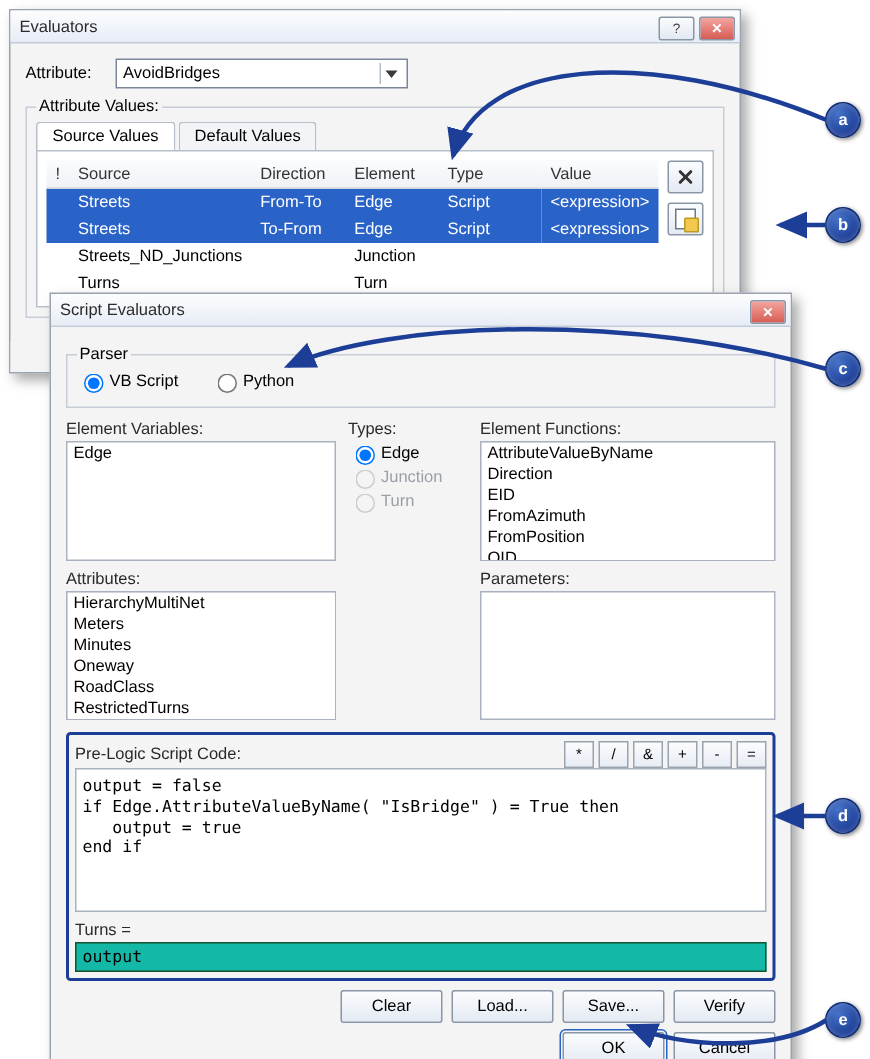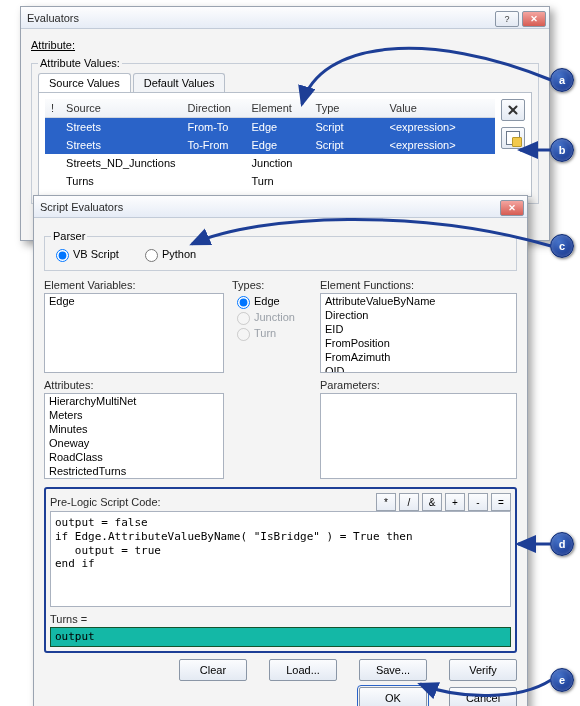--- a/index.html
+++ b/index.html
@@ -5,21 +5,21 @@
   * { box-sizing: border-box; font-family: "Segoe UI", Tahoma, sans-serif; font-size: 11px; }
   body { margin: 0; background: #fff; width: 580px; height: 706px; position: relative; }
   .dialog { position: absolute; border: 1px solid #9aa3b0; background: #f4f4f4; box-shadow: 4px 4px 8px rgba(0,0,0,.35); }
   .titlebar { display: flex; align-items: center; background: linear-gradient(#fdfdfe,#e6ecf6); border-bottom: 1px solid #c2cbd8; height: 22px; }
   .titlebar .title { flex: 1; padding: 0 6px; color: #2a2a2a; }
   .titlebar .btns { display: flex; }
   .titlebar .btn { width: 24px; height: 16px; margin: 2px 3px 0 0; border: 1px solid #8a96a6; border-radius: 2px; background: linear-gradient(#fafbfd,#e3e9f3); display: flex; align-items: center; justify-content: center; font-size: 9px; color: #3a3a3a; }
   .titlebar .btn.close { background: linear-gradient(#f4a5a0,#d65c53); color: #fff; font-weight: bold; }
   .body { padding: 6px 10px 10px 10px; }
   .row { display: flex; align-items: center; margin: 4px 0; }
-  label.k { width: 60px; text-decoration: underline; }
+  label.k { width: 60px; }
   .combo { width: 195px; height: 20px; border: 1px solid #7a8698; background: #fff; display: flex; align-items: center; justify-content: space-between; padding: 0 4px; }
   .combo .drop { width: 14px; height: 14px; border-left: 1px solid #b4bdc9; display:flex; align-items:center; justify-content:center; }
   .chev { width:0;height:0;border-left:4px solid transparent;border-right:4px solid transparent;border-top:5px solid #3a3a3a;}
   fieldset { border: 1px solid #c6cdd7; padding: 4px 6px 6px 6px; margin: 6px 0; }
   .tabs { display:flex; }
   .tab { padding: 3px 10px; border:1px solid #b7bfca; border-bottom:none; background:#f2f4f7; border-radius:3px 3px 0 0; margin-right:2px;}
   .tab.active { background:#fff; }
   .tabbody { border:1px solid #b7bfca; background:#fff; padding:6px; }
   table.grid { width:100%; border-collapse: collapse; background:#fff; }
   table.grid th { text-align:left; font-weight:normal; color:#333; border-bottom:1px solid #d0d6df; padding:3px 6px; background:linear-gradient(#fbfcfd,#eef1f6);}
@@ -46,42 +46,48 @@
   .scroll::-webkit-scrollbar-track{background:#eef1f5;border-left:1px solid #cfd5df;}
   .scroll::-webkit-scrollbar-thumb{background:linear-gradient(#dfe5ee,#c4cedb);border:1px solid #aeb8c6;}
   .gridcols { display:grid; grid-template-columns: 180px 80px 1fr; gap: 8px;}
   .section-label { color:#2a2a2a; margin:2px 0; display:block;}
   .flexcol { display:flex; flex-direction:column; }
   .highlighted{ border:2px solid #1d3e96; border-radius:3px; padding:4px; }
   .toolbar { display:flex; justify-content:flex-end; gap:3px; }
   .minibtn { width:20px; height:18px; border:1px solid #9aa3b0; background:linear-gradient(#fbfcfe,#e7ecf4); display:flex; align-items:center; justify-content:center; font-size:10px; }
   .codebox { width:100%; height:96px; border:1px solid #aab2bf; background:#fff; font-family: Consolas, monospace; font-size:11px; padding:4px; overflow-y:scroll; white-space:pre; line-height:1.25;}
   .textline { width:100%; height:20px; border:1px solid #14532d; background:#14b8a6; padding:2px 4px; font-family: Consolas, monospace;}
-  .btnrow { display:flex; justify-content:flex-end; gap:22px; margin-top:6px; }
+  .btnrow { display:flex; justify-content:flex-end; gap:6px; margin-top:6px; }
   .push { min-width:68px; height:22px; border:1px solid #8a96a6; background:linear-gradient(#fbfcfe,#e4eaf3); border-radius:2px; padding:0 10px; display:inline-flex; align-items:center; justify-content:center;}
   .push.primary { outline:1px solid #2a63c8; outline-offset:1px; }
 
   
   .bubble { position:absolute; width:24px; height:24px; border-radius:50%; background: radial-gradient(circle at 35% 30%, #4673c9, #1d3e96 70%); color:#fff; font-weight:bold; display:flex; align-items:center; justify-content:center; box-shadow: 1px 1px 3px rgba(0,0,0,.5), inset 0 0 4px rgba(255,255,255,.3); border:1px solid #0d2a72;}
   svg.leads { position:absolute; left:0; top:0; pointer-events:none; }
 </style>
 </head>
 <body>
 
-<div class="dialog" style="left:20px; top:6px; width:530px;">
+<div class="dialog" style="left:6px; top:6px; width:488px;">
   <div class="titlebar">
     <span class="title">Evaluators</span>
     <div class="btns">
       <div class="btn">?</div>
       <div class="btn close">✕</div>
     </div>
   </div>
   <div class="body">
     <div class="row">
       <label class="k">Attribute:</label>
+      <div class="combo">
+        <span>AvoidBridges</span>
+        <span class="drop">
+            <span class="chev"></span>
+          </span>
+      </div>
     </div>
     <fieldset>
       <legend>Attribute Values:</legend>
       <div class="tabs">
         <div class="tab active">Source Values</div>
         <div class="tab">Default Values</div>
       </div>
       <div class="tabbody">
         <div style="display:flex;">
           <div style="flex:1;">
@@ -198,22 +204,22 @@
             <input type="radio" disabled="" style="">
             <span>Turn</span>
           </label>
       </div>
       <div class="flexcol">
         <span class="section-label">Element Functions:</span>
         <div class="listbox scroll" style="height:80px;" id="funclist">
             <div class="item">AttributeValueByName</div>
             <div class="item">Direction</div>
             <div class="item">EID</div>
+            <div class="item">FromAzimuth</div>
             <div class="item">FromPosition</div>
-            <div class="item">FromAzimuth</div>
             <div class="item">OID</div>
           </div>
         <span class="section-label" style="margin-top:6px;">Parameters:</span>
         <div class="listbox" style="height:86px;"></div>
       </div>
     </div>
 
     <div class="highlighted" style="margin-top:8px;">
       <div style="display:flex; align-items:center;">
         <span class="section-label" style="flex:1;">Pre-Logic Script Code:</span>

